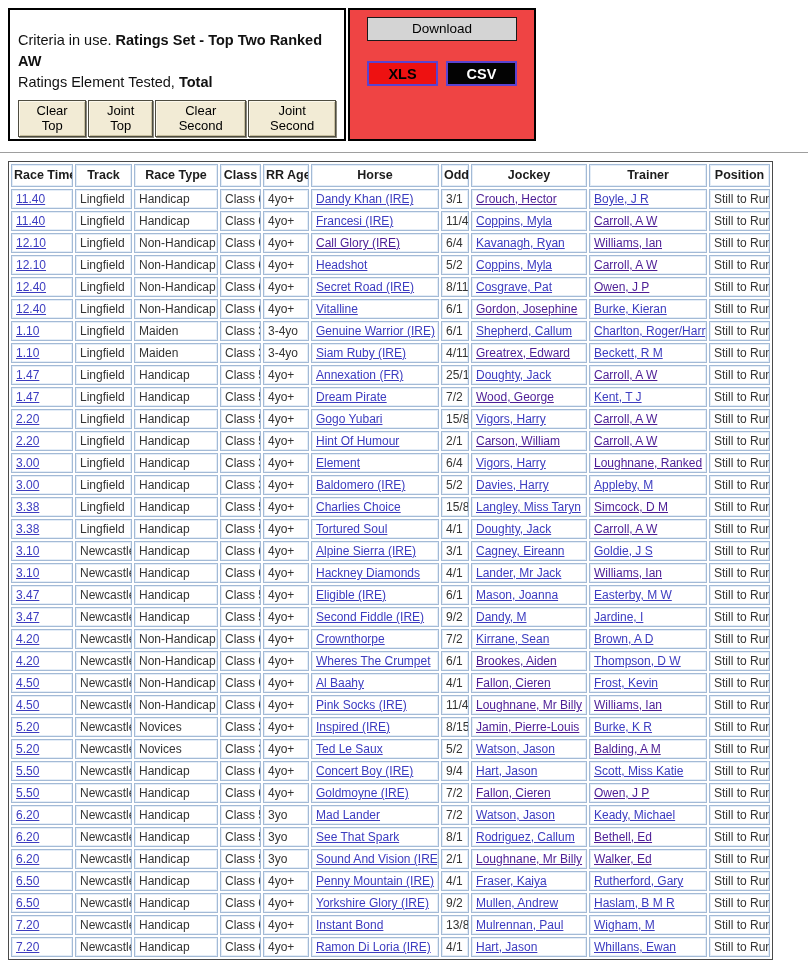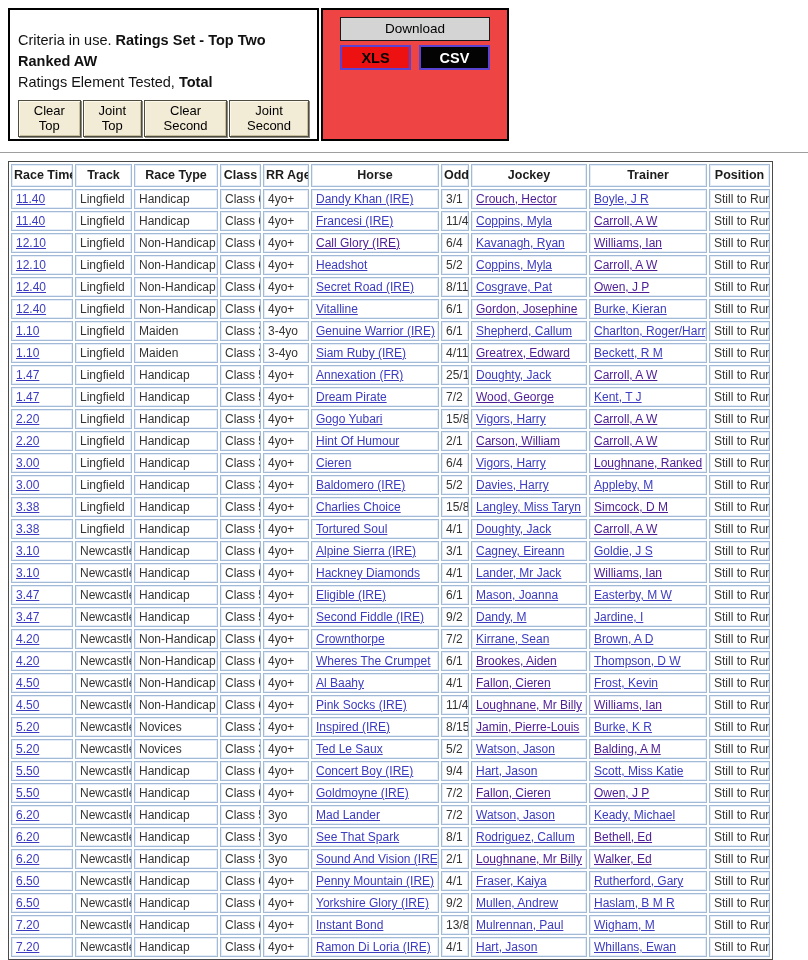--- a/index.html
+++ b/index.html
@@ -8,21 +8,21 @@
     width: 808px; height: 960px;
     font-family: "Liberation Sans", "DejaVu Sans", sans-serif;
     color: #333;
     padding: 8px;
   }
 
   
   .top-area { display: flex; gap: 2px; align-items: stretch; }
 
   .criteria-box {
-    width: 311px; height: 133px;
+    width: 338px; height: 133px;
     border: 2px solid #000;
     background: #fff;
     padding: 4px 8px 6px 8px;
     overflow: hidden;
   }
   .criteria-text {
     margin: 16px 0 0 0;
     font-size: 14.5px;
     line-height: 1.45;
     color: #111;
@@ -49,21 +49,21 @@
     padding: 7px 17px;
   }
   .download-title {
     background: #d4d4d4;
     border: 1px solid #1a1a1a;
     text-align: center;
     font-size: 13.5px;
     color: #000;
     padding: 3px 0 4px 0;
   }
-  .dl-btn-row { display: flex; gap: 8px; margin-top: 4px; }
+  .dl-btn-row { display: flex; gap: 8px; margin-top: 20px; }
   .dl-btn {
     flex: 1;
     height: 25px;
     border: 2px solid #5a43d0;
     font-family: "Liberation Sans", sans-serif;
     font-weight: bold;
     font-size: 14.5px;
     text-align: center;
     cursor: pointer;
     padding: 0;
@@ -336,21 +336,21 @@
     <td><a href="#" class="visited">Carroll, A W</a></td>
     <td>Still to Run</td>
   </tr>
 
   <tr>
     <td><a href="#">3.00</a></td>
     <td>Lingfield</td>
     <td>Handicap</td>
     <td>Class 3</td>
     <td>4yo+</td>
-    <td><a href="#">Cieren</a></td>
+    <td><a href="#">Element</a></td>
     <td>6/4</td>
     <td><a href="#">Vigors, Harry</a></td>
     <td><a href="#" class="visited">Loughnane, Ranked</a></td>
     <td>Still to Run</td>
   </tr>
 
   <tr>
     <td><a href="#">3.00</a></td>
     <td>Lingfield</td>
     <td>Handicap</td>

